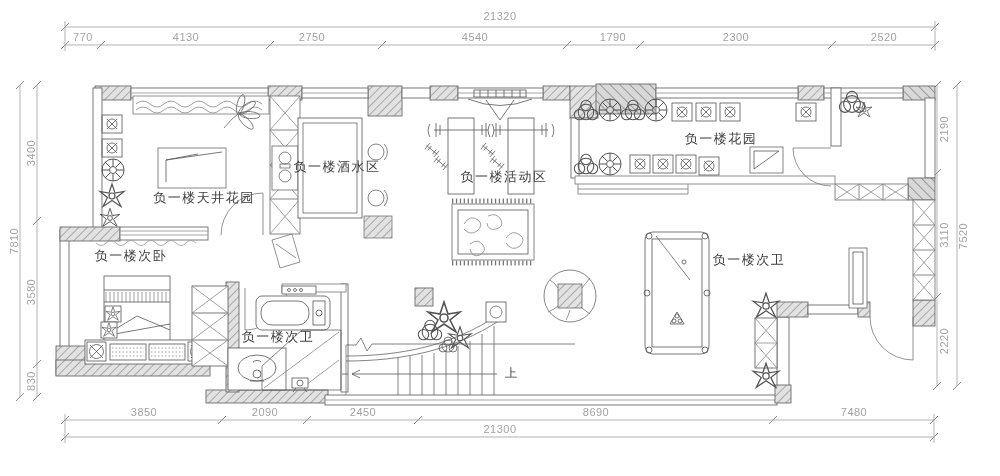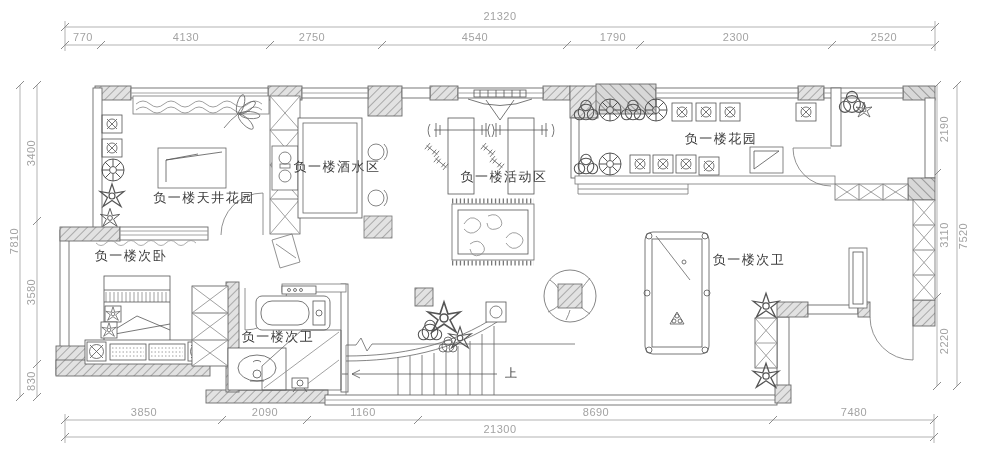--- a/index.html
+++ b/index.html
@@ -380,21 +380,21 @@
 <div class="dim-label" style="left:83px;top:37px">770</div>
 <div class="dim-label" style="left:186px;top:37px">4130</div>
 <div class="dim-label" style="left:312px;top:37px">2750</div>
 <div class="dim-label" style="left:475px;top:37px">4540</div>
 <div class="dim-label" style="left:613px;top:37px">1790</div>
 <div class="dim-label" style="left:736px;top:37px">2300</div>
 <div class="dim-label" style="left:884px;top:37px">2520</div>
 
 <div class="dim-label" style="left:144px;top:412px">3850</div>
 <div class="dim-label" style="left:265px;top:412px">2090</div>
-<div class="dim-label" style="left:363px;top:412px">1160</div>
+<div class="dim-label" style="left:363px;top:412px">2450</div>
 <div class="dim-label" style="left:596px;top:412px">8690</div>
 <div class="dim-label" style="left:854px;top:412px">7480</div>
 <div class="dim-label" style="left:500px;top:429px">21300</div>
 
 <div class="dim-label v" style="left:14px;top:241px">7810</div>
 <div class="dim-label v" style="left:31px;top:153px">3400</div>
 <div class="dim-label v" style="left:31px;top:292px">3580</div>
 <div class="dim-label v" style="left:31px;top:381px">830</div>
 
 <div class="dim-label v" style="left:944px;top:129px">2190</div>

